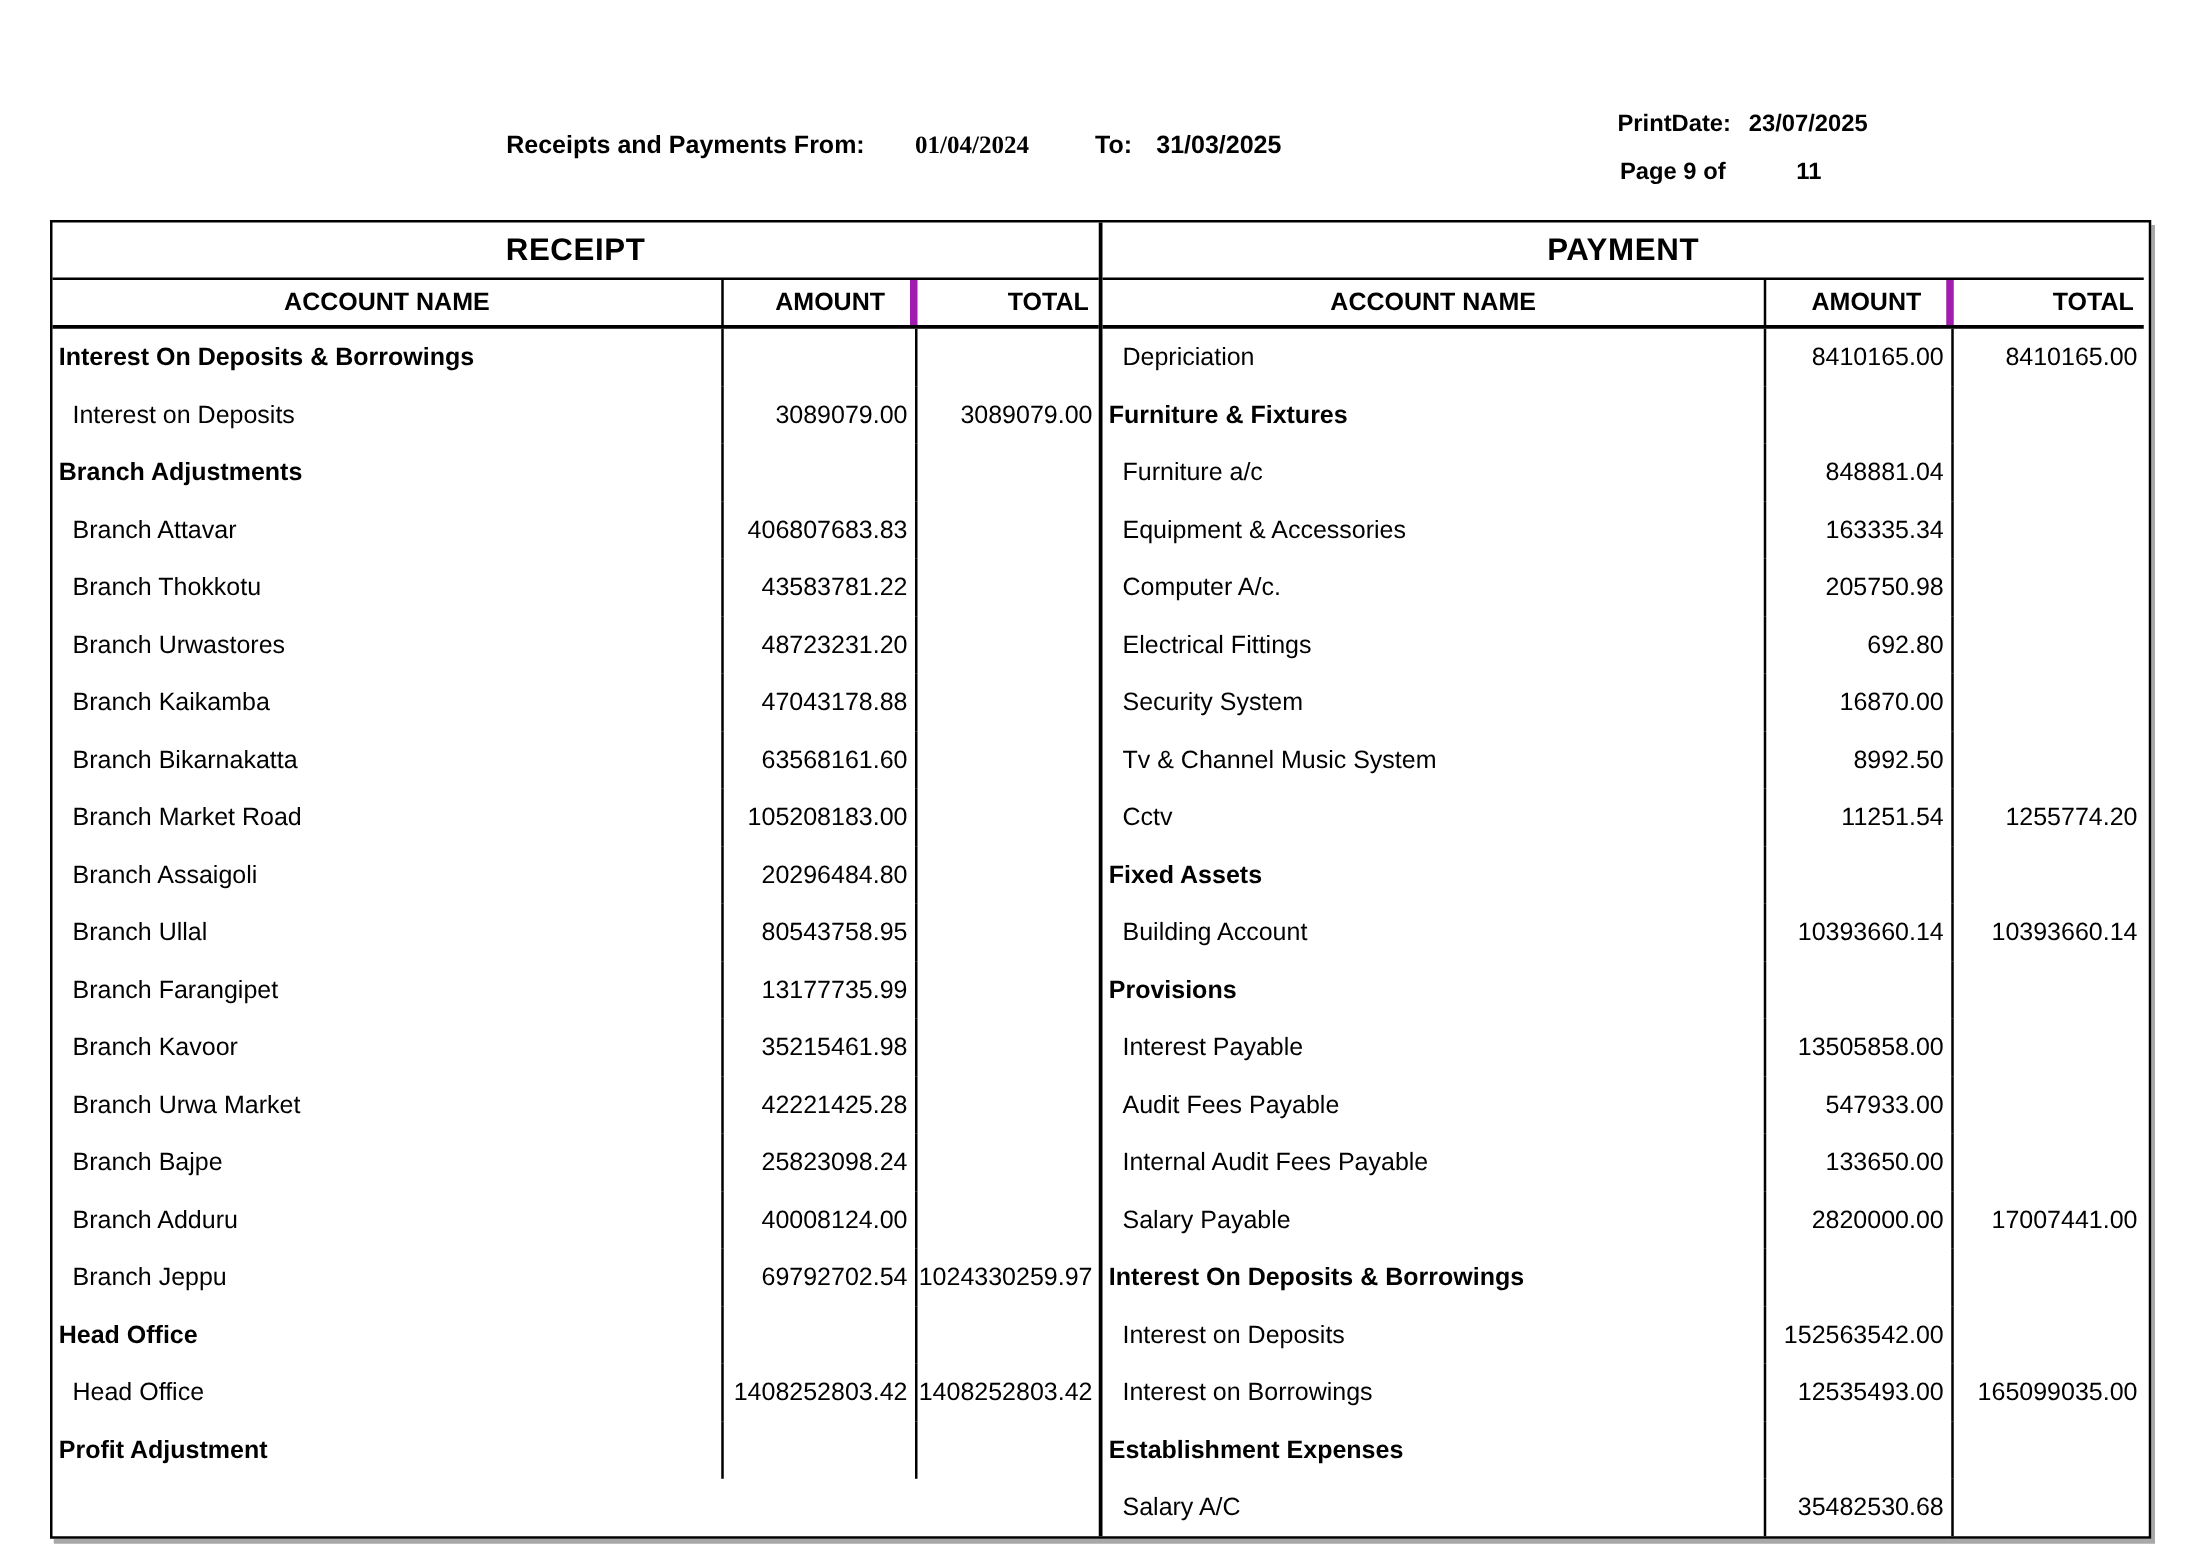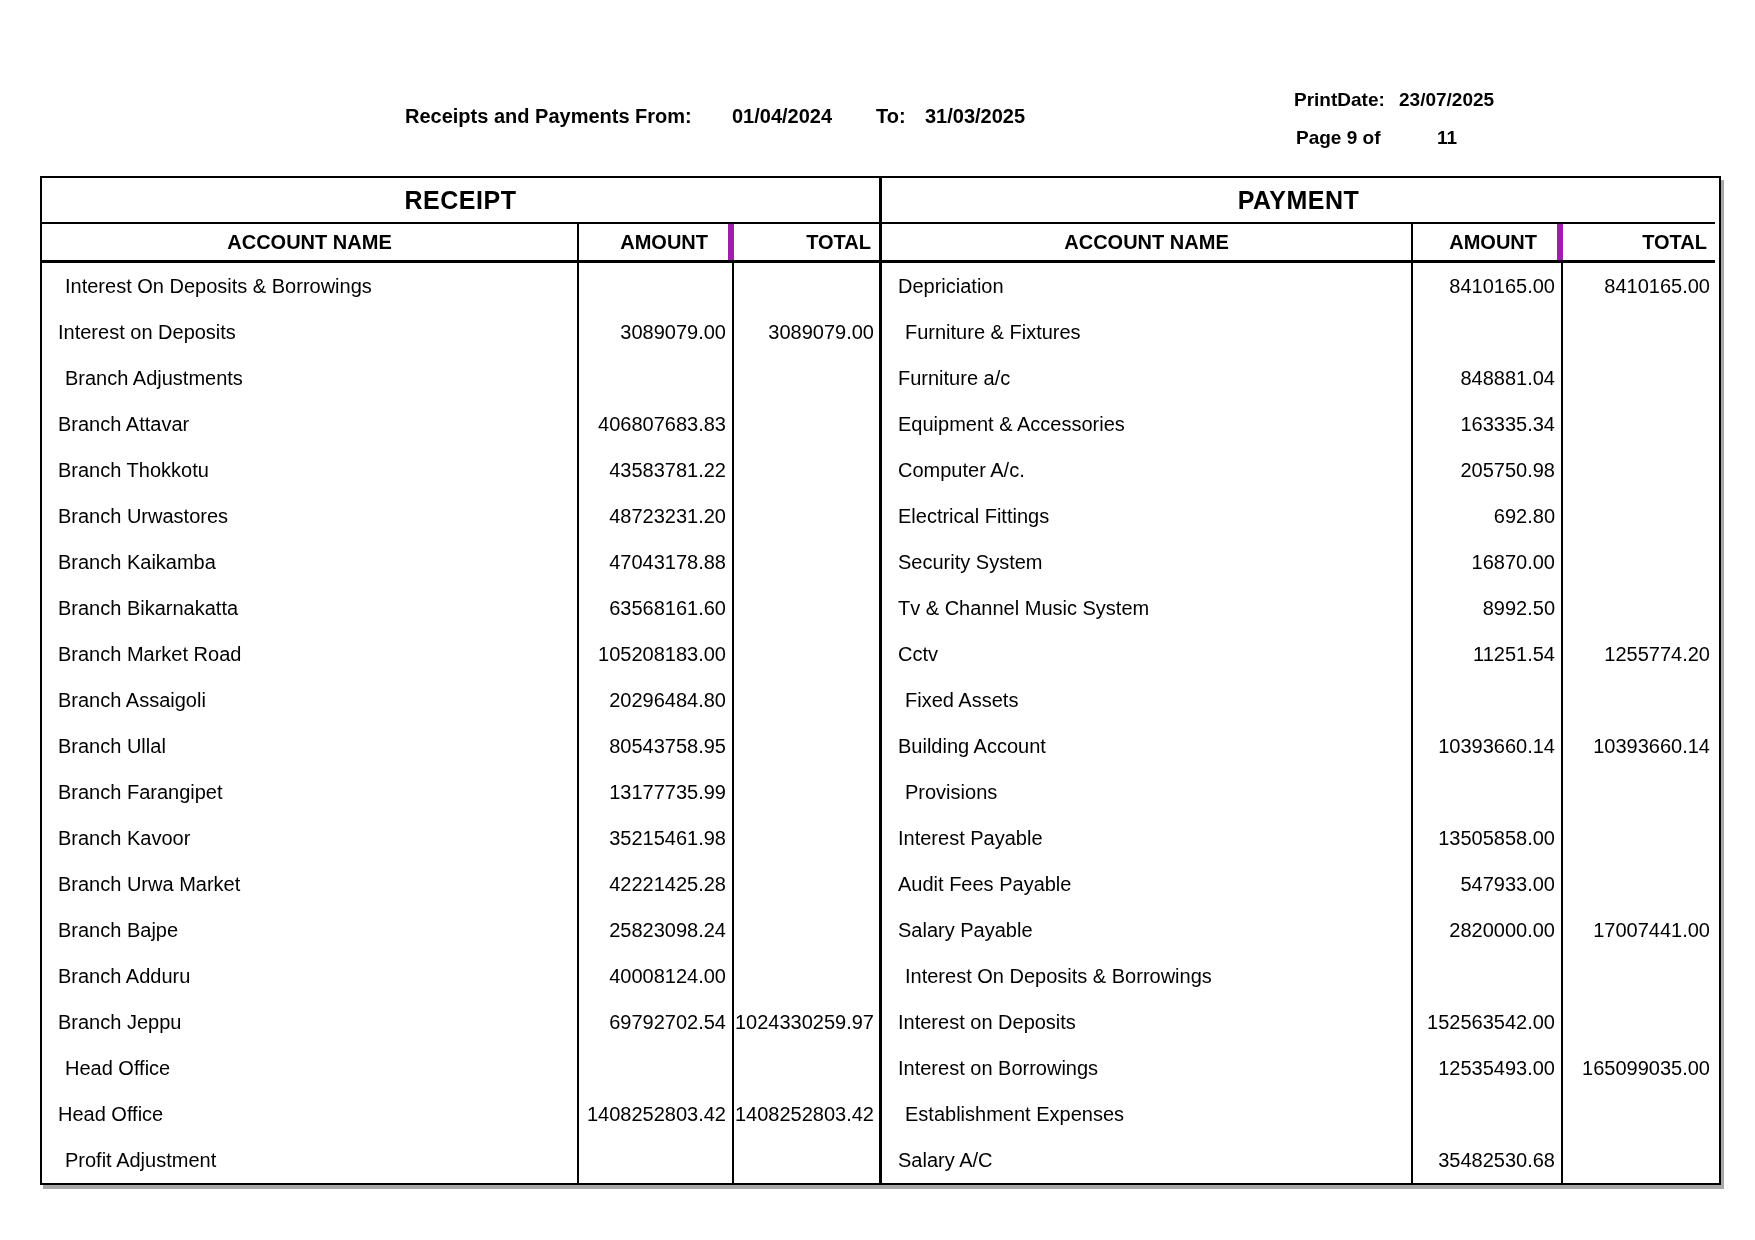--- a/index.html
+++ b/index.html
@@ -12,21 +12,21 @@
     font-family: "Liberation Sans", sans-serif;
     color: #000;
   }
   .page { position: relative; width: 1755px; height: 1240px; background: #fff; margin-top: 48px; }
 
   
   .hdr-abs { position: absolute; white-space: nowrap; }
   .t-bold { font-weight: bold; font-size: 20px; }
   .t-reg  { font-weight: bold; font-size: 19px; }
   .report-title { left: 405px; top: 57px; }
-  .from-date    { left: 732px; top: 57px; }
+  .from-date    { left: 732px; top: 57px; font-family: Liberation Serif, serif; }
   .to-label     { left: 876px; top: 57px; }
   .to-date      { left: 925px; top: 57px; }
   .print-date-label { left: 1294px; top: 41px; }
   .print-date-value { left: 1399px; top: 41px; }
   .page-label   { left: 1296px; top: 79px; }
   .page-total   { left: 1437px; top: 79px; }
 
   
   .report-table {
     position: absolute;
@@ -61,21 +61,21 @@
   .hcell.h-name  { justify-content: center; border-right: 2px solid #000; }
   .hcell.h-amount{ justify-content: flex-end; padding-right: 20px; border-right: 6px solid #a21caf; }
   .hcell.h-total { justify-content: flex-end; padding-right: 8px; }
 
   .rows { display: block; }
   .row { display: grid; height: 46px; font-size: 20px; }
   .cell { display: flex; align-items: center; box-sizing: border-box; overflow: hidden; white-space: nowrap; }
   .cell.name  { padding-left: 16px; border-right: 2px solid #000; }
   .cell.amount{ justify-content: flex-end; padding-right: 6px; border-right: 2px solid #000; }
   .cell.total { justify-content: flex-end; padding-right: 5px; }
-  .row.section-row .cell.name { padding-left: 23px; font-weight: normal; }
+  .row.section-row .cell.name { padding-left: 5px; font-weight: bold; }
 </style>
 </head>
 <body>
 
 <div class="page">
 
   <span class="hdr-abs t-bold report-title">Receipts and Payments From:</span>
   <span class="hdr-abs t-bold from-date">01/04/2024</span>
   <span class="hdr-abs t-bold to-label">To:</span>
   <span class="hdr-abs t-bold to-date">31/03/2025</span>
@@ -304,20 +304,25 @@
             <div class="cell amount">13505858.00</div>
             <div class="cell total"></div>
           </div>
 
           <div class="row">
             <div class="cell name">Audit Fees Payable</div>
             <div class="cell amount">547933.00</div>
             <div class="cell total"></div>
           </div>
 
+          <div class="row">
+            <div class="cell name">Internal Audit Fees Payable</div>
+            <div class="cell amount">133650.00</div>
+            <div class="cell total"></div>
+          </div>
 
           <div class="row">
             <div class="cell name">Salary Payable</div>
             <div class="cell amount">2820000.00</div>
             <div class="cell total">17007441.00</div>
           </div>
 
           <div class="row section-row">
             <div class="cell name">Interest On Deposits &amp; Borrowings</div>
             <div class="cell amount"></div>

